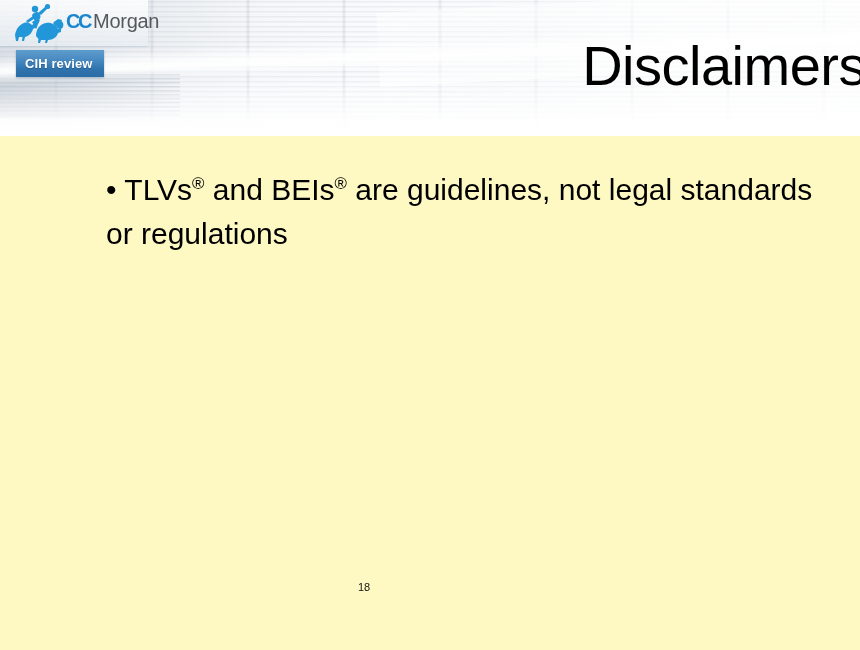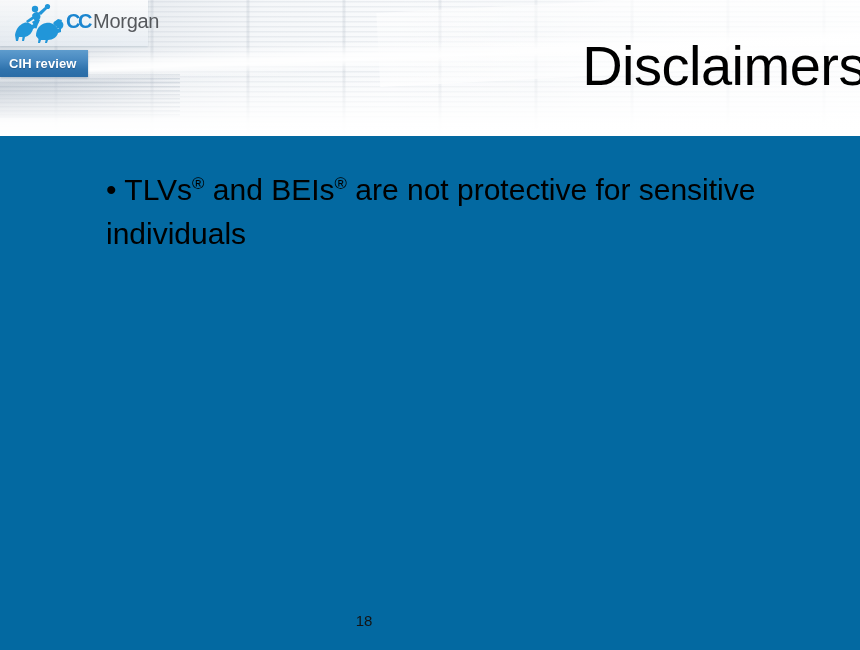--- a/index.html
+++ b/index.html
@@ -9,21 +9,21 @@
     background: #ffffff;
   }
   body {
     font-family: "Liberation Sans", "DejaVu Sans", sans-serif;
   }
 
   .slide {
     position: relative;
     width: 860px;
     height: 650px;
-    background: #0369a1;
+    background: #fef9c3;
     overflow: hidden;
   }
 
   
   .header-band {
     position: absolute;
     left: 0;
     top: 0;
     width: 860px;
     height: 136px;
@@ -164,21 +164,21 @@
   .logo-morgan {
     color: #55585c;
     font-weight: normal;
     font-size: 20px;
     margin-left: 3px;
   }
 
   
   .cih-tab {
     position: absolute;
-    left: 0;
+    left: 16px;
     top: 50px;
     width: 88px;
     height: 27px;
     background: linear-gradient(180deg, #5e9ccd 0%, #4a8bc2 34%, #2f73ad 72%, #2a6ca6 100%);
     box-shadow: 0 1px 2px rgba(40,80,120,0.35);
     text-align: center;
   }
   .cih-tab-label {
     position: absolute;
     left: 9px;
@@ -225,26 +225,26 @@
   .bullet sup {
     font-size: 0.56em;
     vertical-align: super;
     line-height: 0;
   }
 
   
   .page-number {
     position: absolute;
     left: 0;
-    top: 612px;
+    top: 578px;
     width: 860px;
     text-align: center;
     padding-right: 132px;
     box-sizing: border-box;
-    font-size: 15px;
+    font-size: 11px;
     color: #141414;
     line-height: 18px;
   }
 </style>
 </head>
 <body>
 
 <div class="slide">
 
   <div class="header-band">
@@ -290,22 +290,22 @@
   </div>
 
   <div class="cih-tab">
     <span class="cih-tab-label">CIH review</span>
   </div>
 
   <div class="slide-title">Disclaimers</div>
 
   <div class="body-area">
 
-
-
-
-    <p class="bullet"><span class="dot">•</span> <span>TLVs</span><sup>®</sup><span> and BEIs</span><sup>®</sup><span> are not protective for sensitive individuals</span></p>
+    <p class="bullet"><span class="dot">•</span> <span>TLVs</span><sup>®</sup><span> and BEIs</span><sup>®</sup><span> are guidelines, not legal standards or regulations</span></p>
+
+
+
 
   </div>
 
   <div class="page-number">18</div>
 
 </div>
 
 </body></html>

